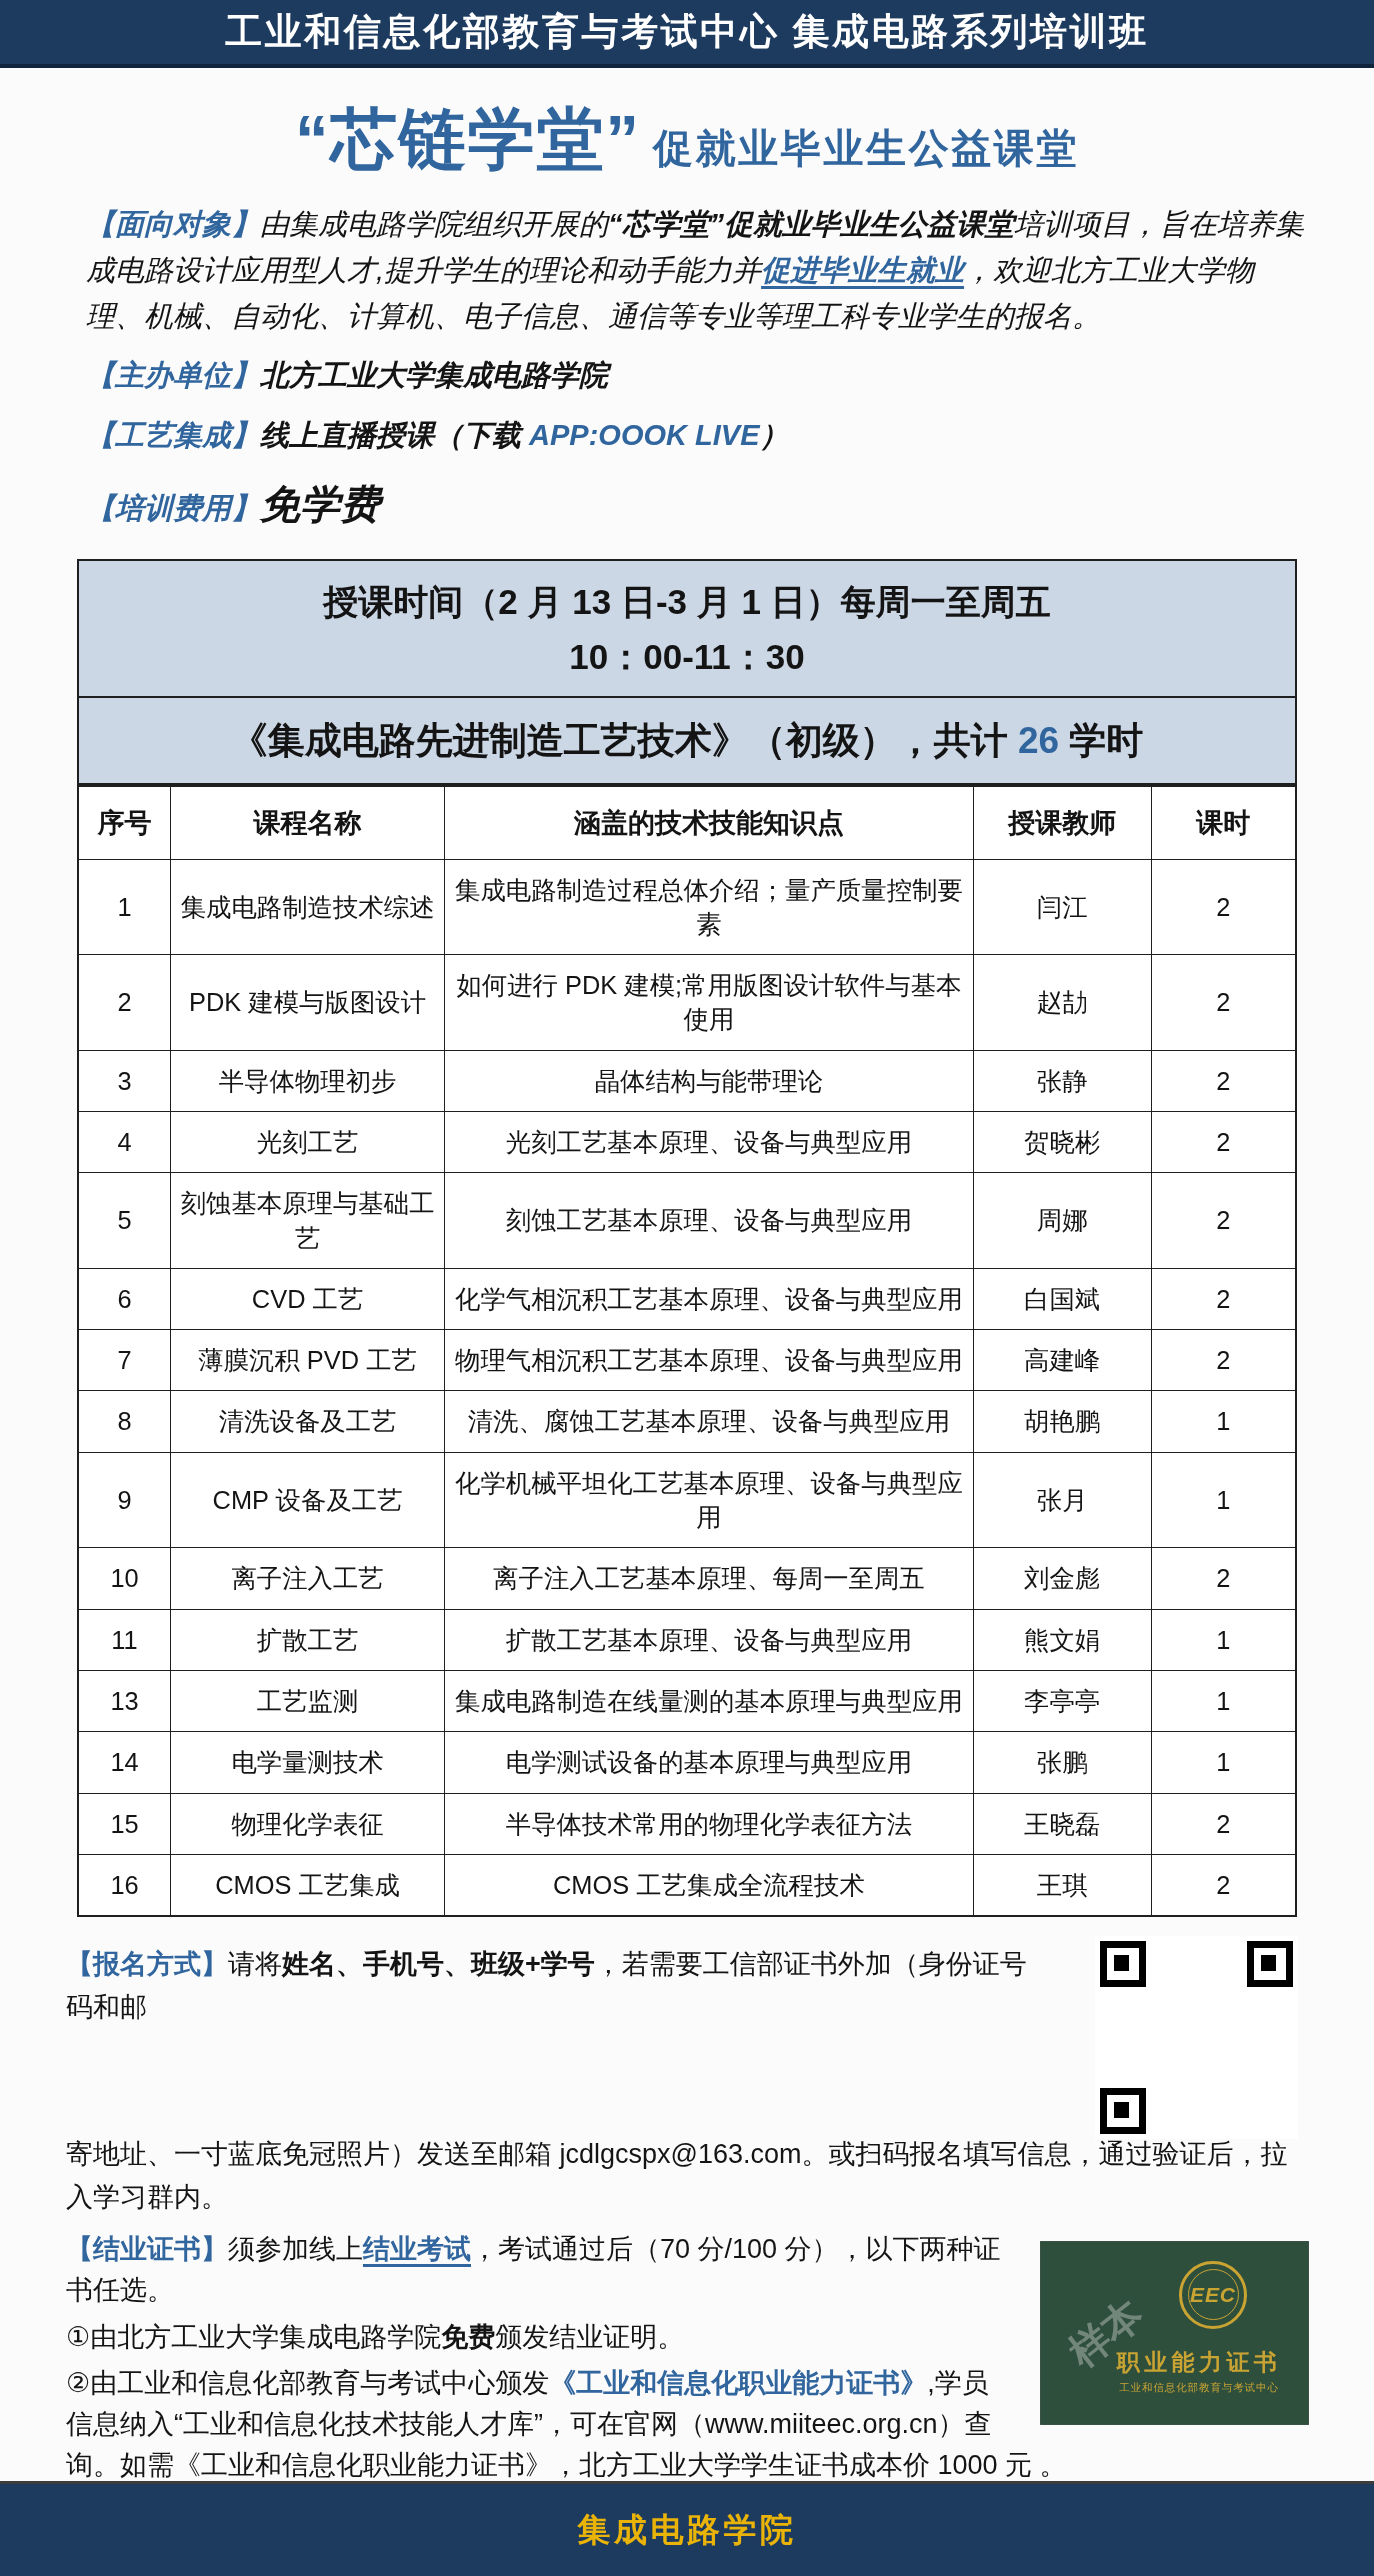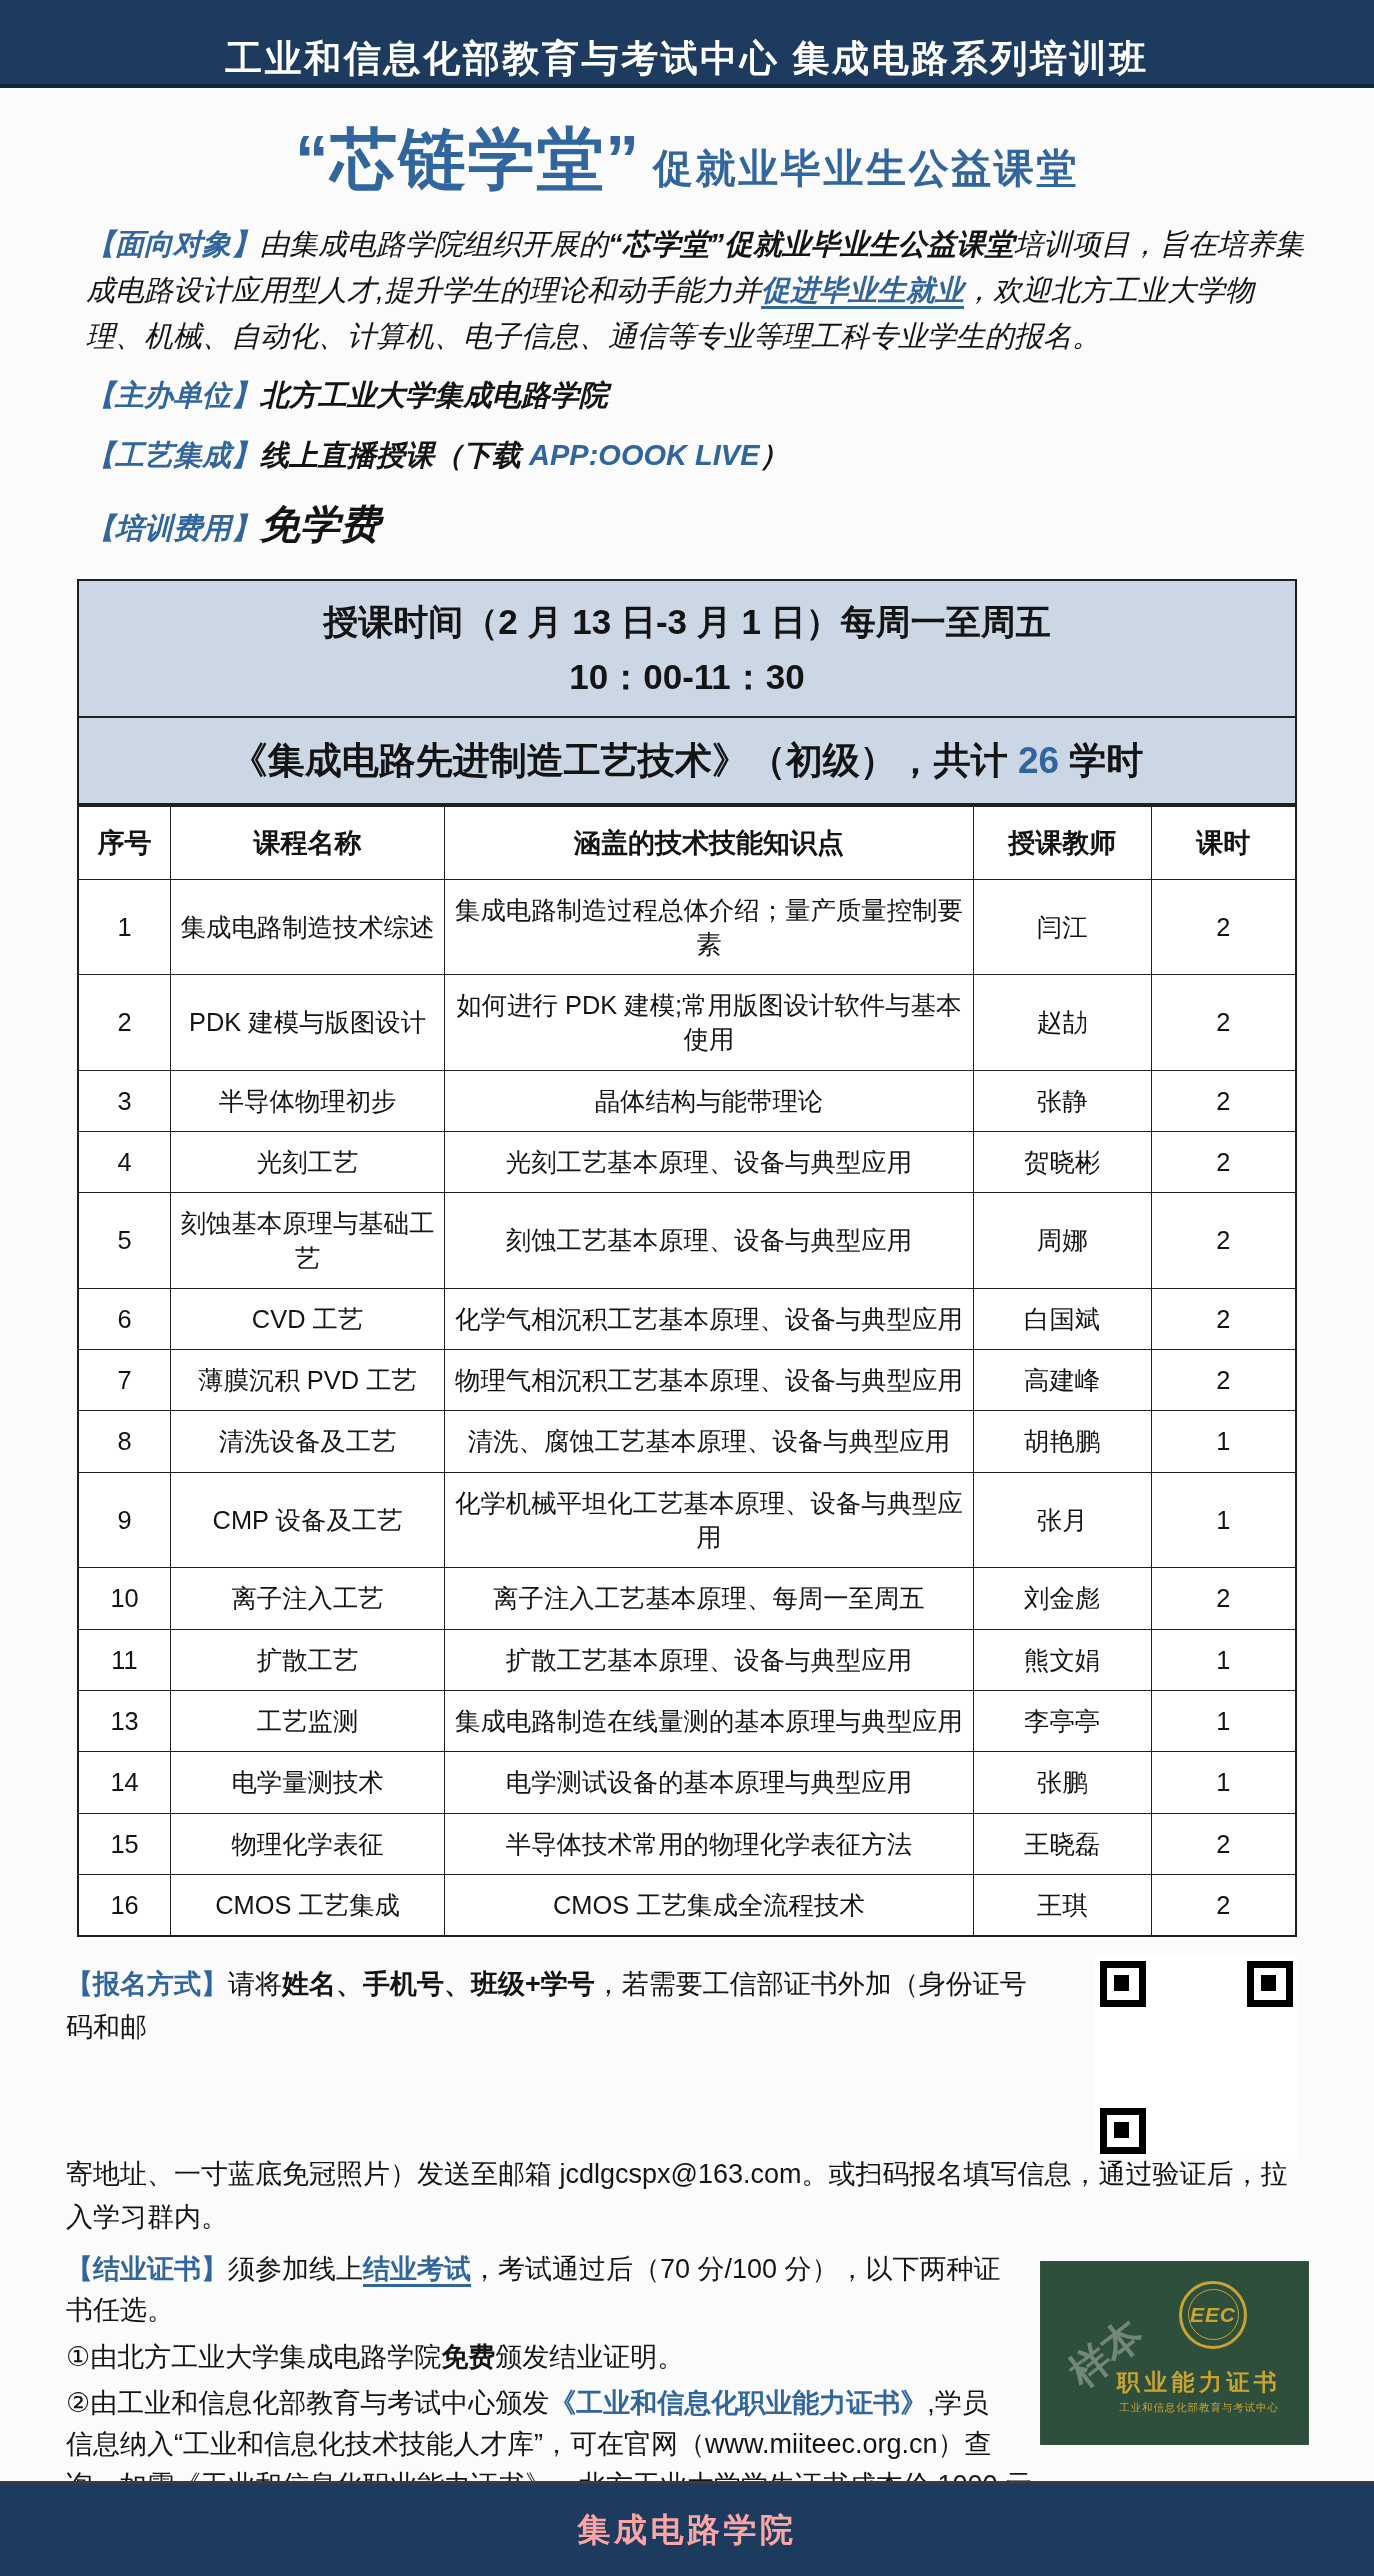--- a/index.html
+++ b/index.html
@@ -11,22 +11,22 @@
     --cert-green:#2f4f3d;
     --cert-gold:#c9a433;
     --page-bg:#fbfbfb;
   }
   *{box-sizing:border-box;}
   html,body{margin:0;padding:0;}
   body{font-family:"Liberation Sans","DejaVu Sans",sans-serif;color:var(--ink);background:#e8e8e8;}
   .page{width:1374px;height:2576px;background:var(--page-bg);position:relative;overflow:hidden;margin:0 auto;}
 
   
-  .topbar{height:88px;background:var(--navy);border-bottom:4.4px solid #10243c;
-          display:flex;align-items:flex-end;justify-content:center;}
+  .topbar{height:68px;background:var(--navy);border-bottom:4.4px solid #10243c;
+          display:flex;align-items:center;justify-content:center;}
   .topbar-title{color:#ffffff;font-size:37px;font-weight:700;letter-spacing:2.6px;}
 
   
   .title-block{text-align:center;margin-top:37px;line-height:1;white-space:nowrap;}
   .title-main{color:var(--blue);font-size:67px;font-weight:800;letter-spacing:1.8px;}
   .title-sub{color:var(--blue);font-size:40px;font-weight:800;margin-left:12.3px;letter-spacing:2.6px;}
 
   
   .intro{padding:30px 66px 0 86px;font-size:29px;line-height:1.58;font-style:italic;}
   .intro p{margin:0 0 8.8px 0;}
@@ -84,21 +84,21 @@
   .cert-title{position:absolute;left:53px;top:103px;width:210px;text-align:center;color:var(--cert-gold);
              font-size:23px;font-weight:700;letter-spacing:4.4px;}
   .cert-sub{position:absolute;left:53px;top:138px;width:210px;text-align:center;color:var(--cert-gold);
              font-size:10.5px;letter-spacing:0.9px;}
   .cert-watermark{position:absolute;left:24.5px;top:61px;color:#aab4ad;font-size:40px;font-weight:700;
              transform:rotate(-38deg);opacity:.55;}
 
   
   .bottombar{position:absolute;left:0;bottom:0;width:100%;height:95px;background:var(--navy);
              border-top:3.5px solid #3c3c3c;display:flex;align-items:center;justify-content:center;}
-  .bottombar-title{color:#fca5a5;font-size:33px;font-weight:700;letter-spacing:3.5px;}
+  .bottombar-title{color:#eab308;font-size:33px;font-weight:700;letter-spacing:3.5px;}
 </style>
 </head>
 <body>
 
 <div class="page">
 
   <header class="topbar">
     <span class="topbar-title">工业和信息化部教育与考试中心 集成电路系列培训班</span>
   </header>
 

